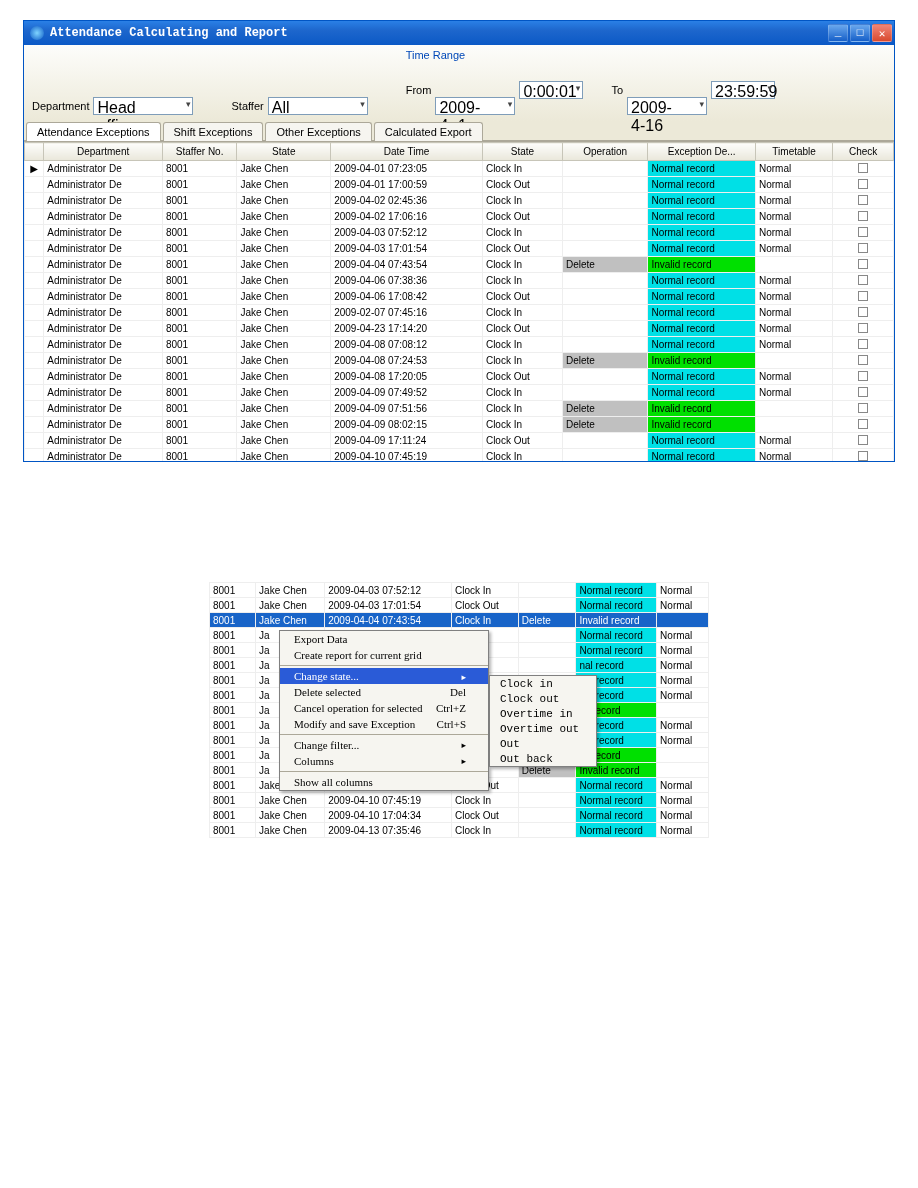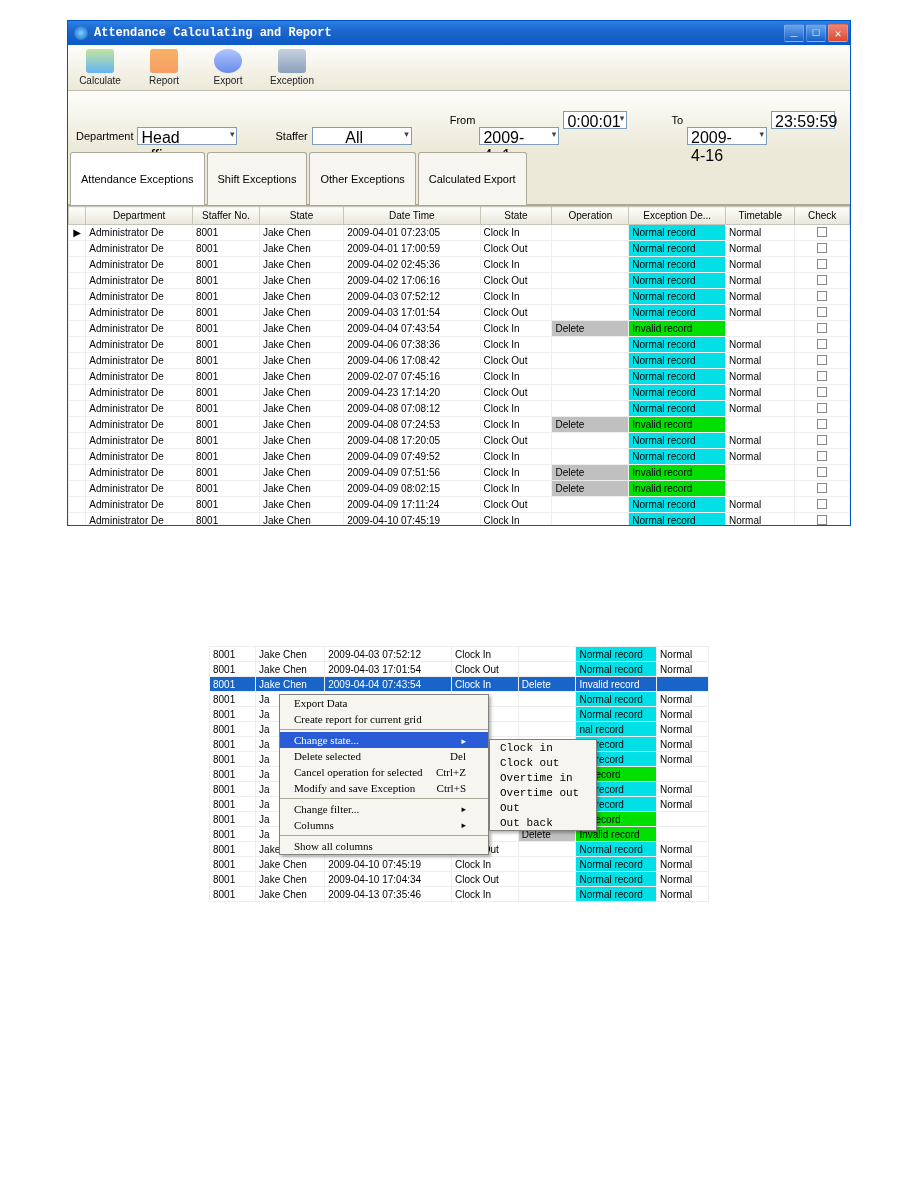--- a/index.html
+++ b/index.html
@@ -1,20 +1,20 @@
 <!DOCTYPE html>
 <html><head>
 <meta charset="utf-8">
 <style>
   * { box-sizing: border-box; margin: 0; padding: 0; }
   body { font-family: Tahoma, Arial, sans-serif; font-size: 11px; background: #fff; color: #000; width: 918px; }
   .page { padding: 20px; position: relative; }
 
   
-  .window { border: 1px solid #0055c4; background: #ece9d8; margin: 0 auto 120px auto; width: 784px; position: relative; }
+  .window { border: 1px solid #0055c4; background: #ece9d8; margin: 0 auto 120px auto; width: 872px; position: relative; }
   .titlebar { background: linear-gradient(to bottom,#2a80e6,#1d66cc 40%,#0b59c6); color: #fff; display: flex; align-items: center; height: 24px; padding: 0 2px 0 6px; font-size: 12px; font-family: 'Courier New', monospace; font-weight: bold; }
   .titlebar .ico { width: 14px; height: 14px; background: radial-gradient(circle,#7fd4ff,#0b59c6); border-radius: 50%; margin-right: 6px; }
   .titlebar .winbtns { margin-left: auto; display: flex; gap: 2px; }
   .winbtn { width: 20px; height: 18px; border: 1px solid #fff3; border-radius: 2px; display: flex; align-items: center; justify-content: center; color:#fff; font-weight:bold; font-size:11px; }
   .winbtn.min { background: linear-gradient(to bottom,#6aa8ed,#1660c9); }
   .winbtn.max { background: linear-gradient(to bottom,#6aa8ed,#1660c9); }
   .winbtn.close { background: linear-gradient(to bottom,#f08577,#d84a2f); }
 
   .toolbar { background: linear-gradient(to bottom,#fdfdfb,#ece9d8); border-bottom: 1px solid #c0c0b0; padding: 4px 6px; display: flex; gap: 12px; }
   .toolbtn { display:flex; flex-direction:column; align-items:center; width:52px; cursor:pointer; }
@@ -23,26 +23,26 @@
   .ticon.rep  { background: linear-gradient(#f7b267,#f79d65); }
   .ticon.exp  { background: linear-gradient(#b0c4ff,#6a8de8); border-radius:50%; }
   .ticon.exc  { background: linear-gradient(#c6d2e1,#8aa0ba); }
   .toolbtn-label { font-size:10px; color:#222; text-decoration: underline; text-decoration-color: transparent; }
 
   .filterbar { background: linear-gradient(to bottom,#fdfdfb,#ece9d8); padding: 4px 8px 6px 8px; display:flex; align-items:flex-end; gap:8px; font-size:11px; }
   .fbcol { display:flex; flex-direction:column; gap:2px; }
   .fbrow { display:flex; align-items:center; gap:4px; }
   .combo, .dateinput, .timeinput { border:1px solid #7f9db9; background:#fff; height:18px; font-size:16px; padding:1px 18px 8px 3px; position:relative; }
   .combo::after,.dateinput::after,.timeinput::after { content:"▾"; position:absolute; right:2px; top:1px; font-size:9px; color:#444; }
-  .combo.dept{ width:100px;} .combo.staff{ width:100px;text-align:center; }
+  .combo.dept{ width:100px;} .combo.staff{ width:100px; }
   .dateinput{width:80px;margin-top:32px;} .timeinput{width:64px;}
   .timerange-label { color:#0048b8; font-size:11px; margin-bottom:2px; }
 
   .tabs { display:flex; border-bottom:1px solid #aca899; background:#ece9d8; padding-left:2px; }
-  .tab { border:1px solid #aca899; border-bottom:none; background:#f6f5f0; padding:20px 10px; margin-right:2px; font-size:11px; border-radius:3px 3px 0 0; position:relative; top:1px; }
+  .tab { border:1px solid #aca899; border-bottom:none; background:#f6f5f0; padding:3px 10px; margin-right:2px; font-size:11px; border-radius:3px 3px 0 0; position:relative; top:1px; }
   .tab.active { background:#fff; }
 
   .grid { background:#fff; max-height:320px; overflow-y:scroll; border-top:1px solid #aca899; }
   table { border-collapse:collapse; width:100%; table-layout:fixed; font-size:10px; }
   th { background:linear-gradient(to bottom,#fdfdfb,#e9e7da); border:1px solid #c7c5b8; padding:2px 4px; font-weight:normal; text-align:center; height:18px; }
   td { border:1px solid #eee; padding:1px 3px; height:16px; white-space:nowrap; overflow:hidden; }
   td.ptr { text-align:center; width:14px; }
   td.normalrec { background:#00e0e6; color:#000; }
   td.invalidrec { background:#00e000; color:#000; }
   td.delop { background:#c0c0c0; }
@@ -71,54 +71,37 @@
     <div class="titlebar">
       <span class="ico"></span>
       <span>Attendance Calculating and Report</span>
       <div class="winbtns">
         <div class="winbtn min">_</div>
         <div class="winbtn max">□</div>
         <div class="winbtn close">✕</div>
       </div>
     </div>
 
-    <div class="toolbar">
-      <div class="toolbtn">
-        <div class="ticon calc"></div>
-        <span class="toolbtn-label">Calculate</span>
-      </div>
-      <div class="toolbtn">
-        <div class="ticon rep"></div>
-        <span class="toolbtn-label">Report</span>
-      </div>
-      <div class="toolbtn">
-        <div class="ticon exp"></div>
-        <span class="toolbtn-label">Export</span>
-      </div>
-      <div class="toolbtn">
-        <div class="ticon exc"></div>
-        <span class="toolbtn-label">Exception</span>
-      </div>
-    </div>
 
     <div class="filterbar">
       <div class="fbrow">
         <span>Department</span>
         <div class="combo dept"><span>Head office</span></div>
       </div>
       <div class="fbrow" style="margin-left:30px;">
         <span>Staffer</span>
         <div class="combo staff"><span>All</span></div>
       </div>
       <div class="fbcol" style="margin-left:30px;">
+        <span class="timerange-label">Time Range</span>
         <div class="fbrow">
           <span>From</span>
           <div class="dateinput"><span>2009- 4- 1</span></div>
           <div class="timeinput"><span>0:00:01</span></div>
-          <span style="margin-left:40px;">To</span>
+          <span style="margin-left:24px;">To</span>
           <div class="dateinput"><span>2009- 4-16</span></div>
           <div class="timeinput"><span>23:59:59</span></div>
         </div>
       </div>
     </div>
 
     <div class="tabs" id="tabbar">
         <div class="tab active">Attendance Exceptions</div>
         <div class="tab">Shift Exceptions</div>
         <div class="tab">Other Exceptions</div>

